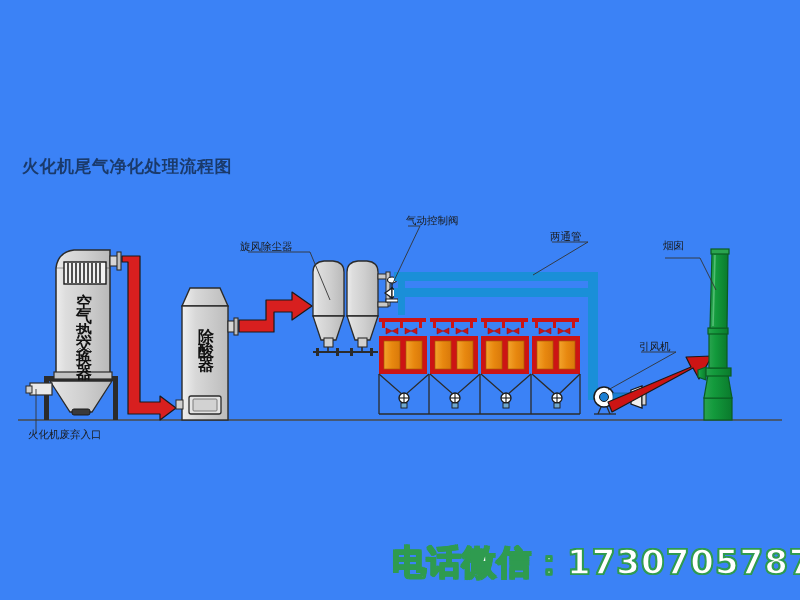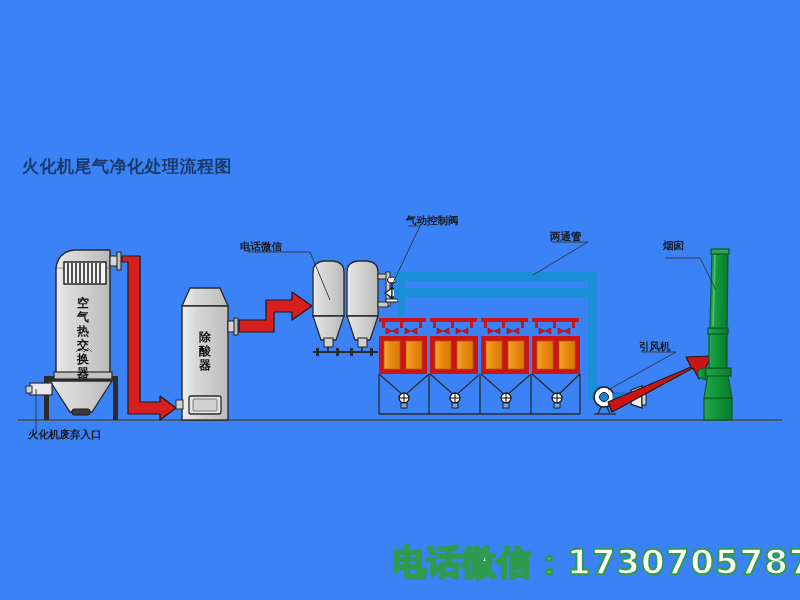--- a/index.html
+++ b/index.html
@@ -46,25 +46,25 @@
       -1px -1px 0 #2f9b4f,
        1px -1px 0 #2f9b4f,
       -1px  1px 0 #2f9b4f,
        1px  1px 0 #2f9b4f;
   }
   .callout {
     position: absolute;
     font-size: 10.5px;
     color: #1a1a1a;
     white-space: nowrap;
-    font-weight: bold;
+    font-weight: normal;
   }
   .vlabel {
     position: absolute;
-    font-size: 12px;
+    font-size: 16px;
     font-weight: bold;
     color: #111111;
     width: 14px;
     text-align: center;
     line-height: 14px;
     white-space: normal;
   }
 </style>
 </head>
 <body>
@@ -370,21 +370,21 @@
       <polyline points="641,352 676,352 608,390"></polyline>
     </g>
   </svg>
 
   <div class="title-text">火化机尾气净化处理流程图</div>
 
   <div class="vlabel" style="left:76px; top:296px;">空气热交换器</div>
 
   <div class="vlabel" style="left:198px; top:330px;text-align:center;">除酸器</div>
 
-  <div class="callout" style="left:240px; top:240px;">电话微信</div>
+  <div class="callout" style="left:240px; top:240px;">旋风除尘器</div>
 
   <div class="callout" style="left:406px; top:214px;">气动控制阀</div>
 
   <div class="callout" style="left:550px; top:230px;text-align:center;">两通管</div>
 
   <div class="callout" style="left:663px; top:239px;">烟囱</div>
 
   <div class="callout" style="left:639px; top:340px;">引风机</div>
 
   <div class="callout" style="left:28px; top:428px;">火化机废弃入口</div>

